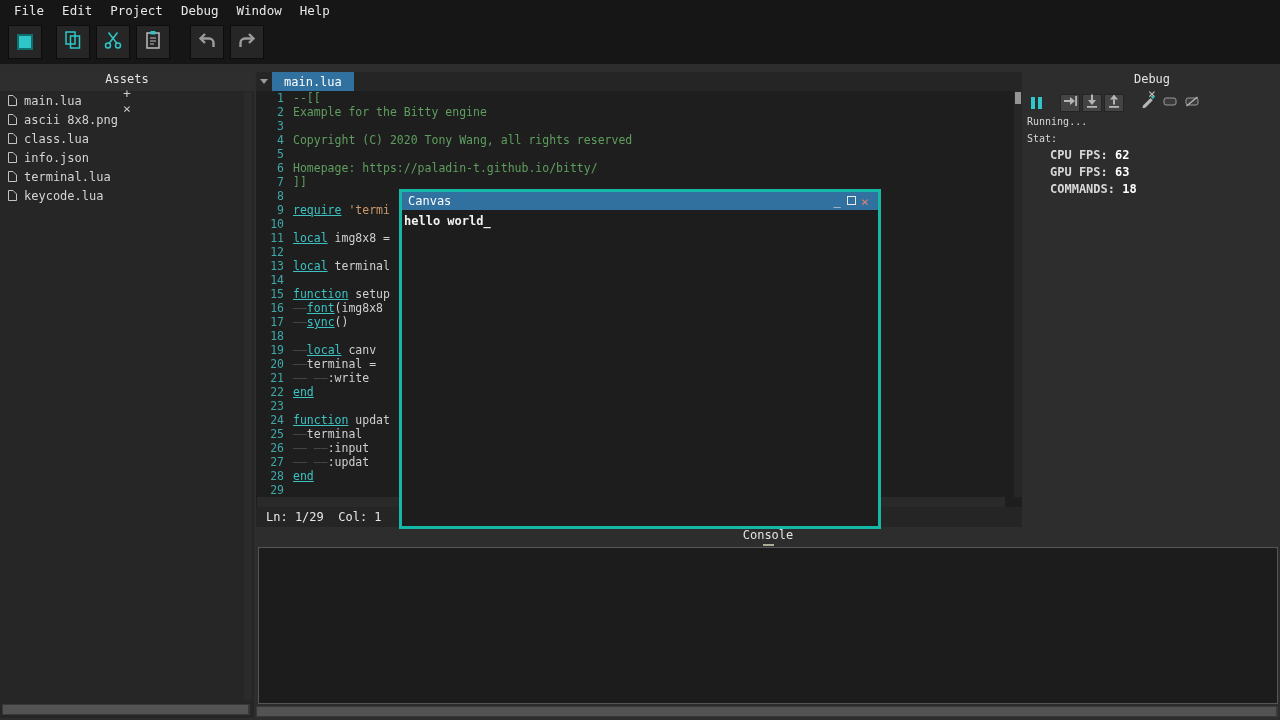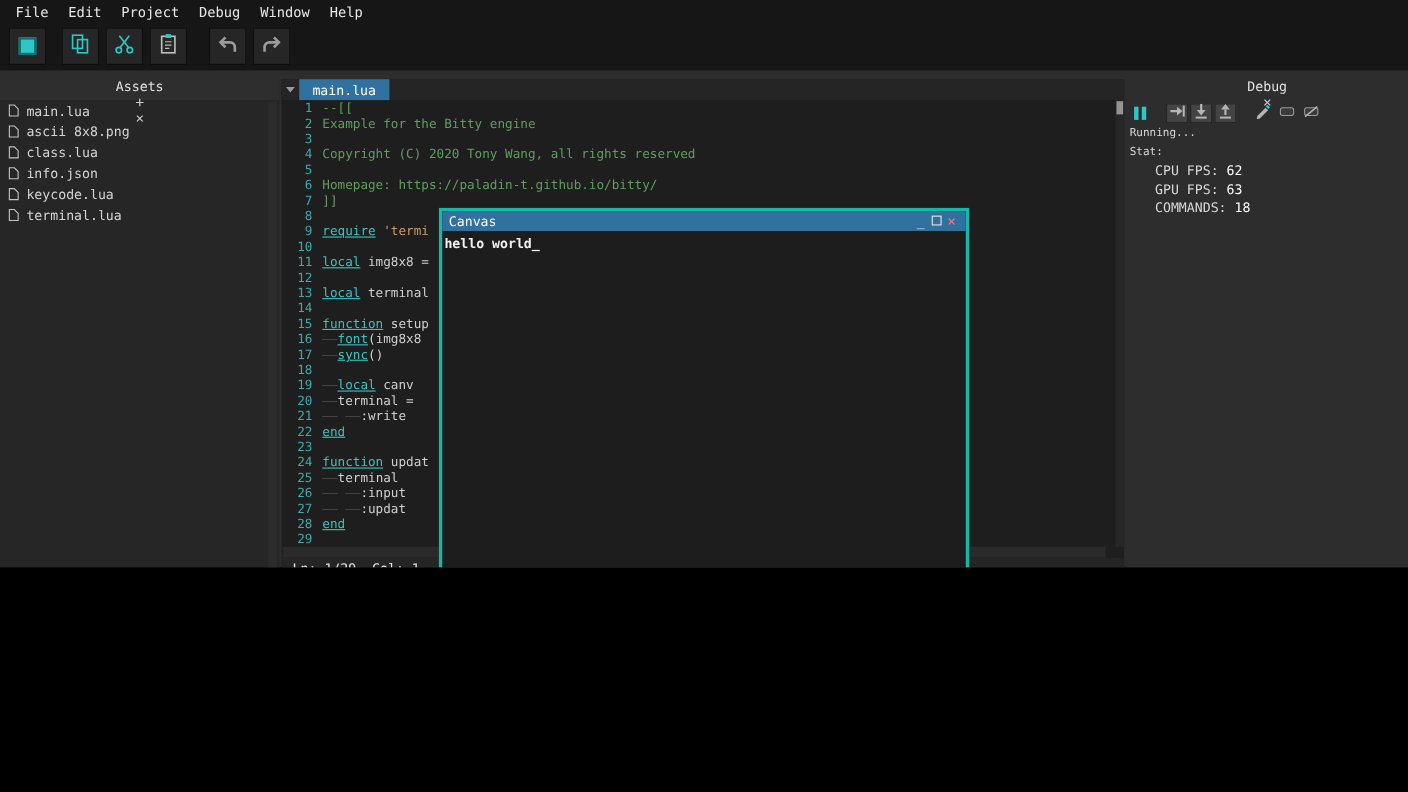--- a/index.html
+++ b/index.html
@@ -1,17 +1,17 @@
 <!DOCTYPE html>
 <html style="--accent: #2ec6c6; --titlebar: #30719f; --comment: #5f9e5f; --keyword: #3cc2c2; --string: #c99a6a; --linenum: #3fa8a8; --close: #ef8070;"><head>
 <meta charset="utf-8">
 <style>
   html,body{margin:0;padding:0;background:#000;}
   *{box-sizing:border-box;}
-  .screen{position:relative;width:1280px;height:516px;background:#2d2d2d;
+  .screen{position:relative;width:1280px;height:720px;background:#2d2d2d;
           font-family:"DejaVu Sans Mono", monospace;overflow:hidden;color:#ddd;}
 
   
   .menubar{position:absolute;left:0;top:0;width:1280px;height:20px;background:#161616;
            display:flex;align-items:center;gap:18px;padding-left:14px;font-size:12.5px;color:#e8e8e8;}
   .menu-item{cursor:default;}
   .toolbar{position:absolute;left:0;top:20px;width:1280px;height:44px;background:#161616;
            display:flex;align-items:center;padding-left:8px;gap:6px;}
   .tbtn{width:34px;height:34px;background:#262626;border:1px solid #0d0d0d;
         display:flex;align-items:center;justify-content:center;flex:none;}
@@ -53,21 +53,21 @@
   
   .debug-panel{position:absolute;left:1024px;top:72px;width:256px;height:455px;background:#2d2d2d;}
   .debug-header{background:#2d2d2d;padding:0 6px;}
   .debug-toolbar{display:flex;align-items:center;height:22px;padding:2px 2px 0 2px;gap:2px;}
   .dbtn{width:20px;height:18px;display:flex;align-items:center;justify-content:center;flex:none;}
   .dbtn.raised{background:#444;border:1px solid #242424;}
   .pause-bars{display:flex;gap:3px;}
   .pause-bars i{display:block;width:4px;height:12px;background:var(--accent,#2ec6c6);}
   .dgap{width:10px;}
   .debug-line{font-size:10px;color:#d8d8d8;height:17px;line-height:17px;padding-left:3px;}
-  .debug-stat{font-size:12px;height:17px;line-height:17px;padding-left:26px;color:#d8d8d8;white-space:pre;}
+  .debug-stat{font-size:12px;height:17px;line-height:17px;padding-left:26px;color:#d8d8d8;white-space:pre;font-weight:bold;}
   .stat-value{color:#ffffff;}
 
   
   .console-panel{position:absolute;left:256px;top:528px;width:1024px;height:176px;}
   .console-header{background:#2d2d2d;padding:0 6px;}
   .console-body{position:absolute;left:2px;right:2px;top:19px;bottom:0;background:#1c1c1c;border:1px solid #565656;}
   .main-hscroll{left:256px;top:706px;width:1022px;height:11px;}
 
   
   .canvas-window{position:absolute;left:399px;top:189px;width:482px;height:340px;background:#1d1d1d;
@@ -183,29 +183,29 @@
             </svg>
           </span>
           <span>info.json</span>
         </div>
         <div class="asset-item">
           <span class="file-icon">
             <svg width="11" height="13" viewBox="0 0 11 13">
               <path d="M1.5 1.5 h4.5 l3.5 3.5 v6.5 h-8 z" fill="none" stroke="#c4c4c4"></path>
             </svg>
           </span>
+          <span>terminal.lua</span>
+        </div>
+        <div class="asset-item">
+          <span class="file-icon">
+            <svg width="11" height="13" viewBox="0 0 11 13">
+              <path d="M1.5 1.5 h4.5 l3.5 3.5 v6.5 h-8 z" fill="none" stroke="#c4c4c4"></path>
+            </svg>
+          </span>
           <span>keycode.lua</span>
-        </div>
-        <div class="asset-item">
-          <span class="file-icon">
-            <svg width="11" height="13" viewBox="0 0 11 13">
-              <path d="M1.5 1.5 h4.5 l3.5 3.5 v6.5 h-8 z" fill="none" stroke="#c4c4c4"></path>
-            </svg>
-          </span>
-          <span>terminal.lua</span>
         </div>
       </div>
     <div class="assets-vscroll"></div>
     <div class="hscroll assets-hscroll">
       <div class="thumb"></div>
     </div>
   </div>
 
   <div class="editor-panel">
     <div class="tabbar">

